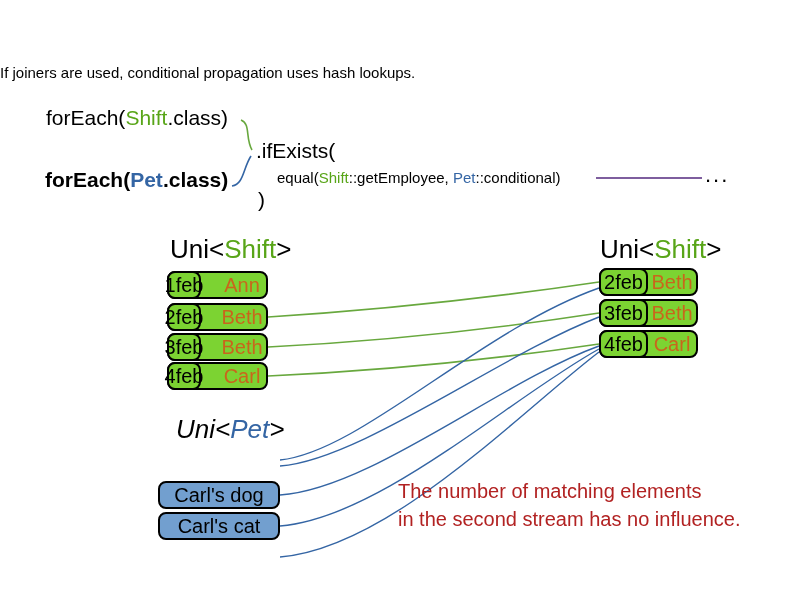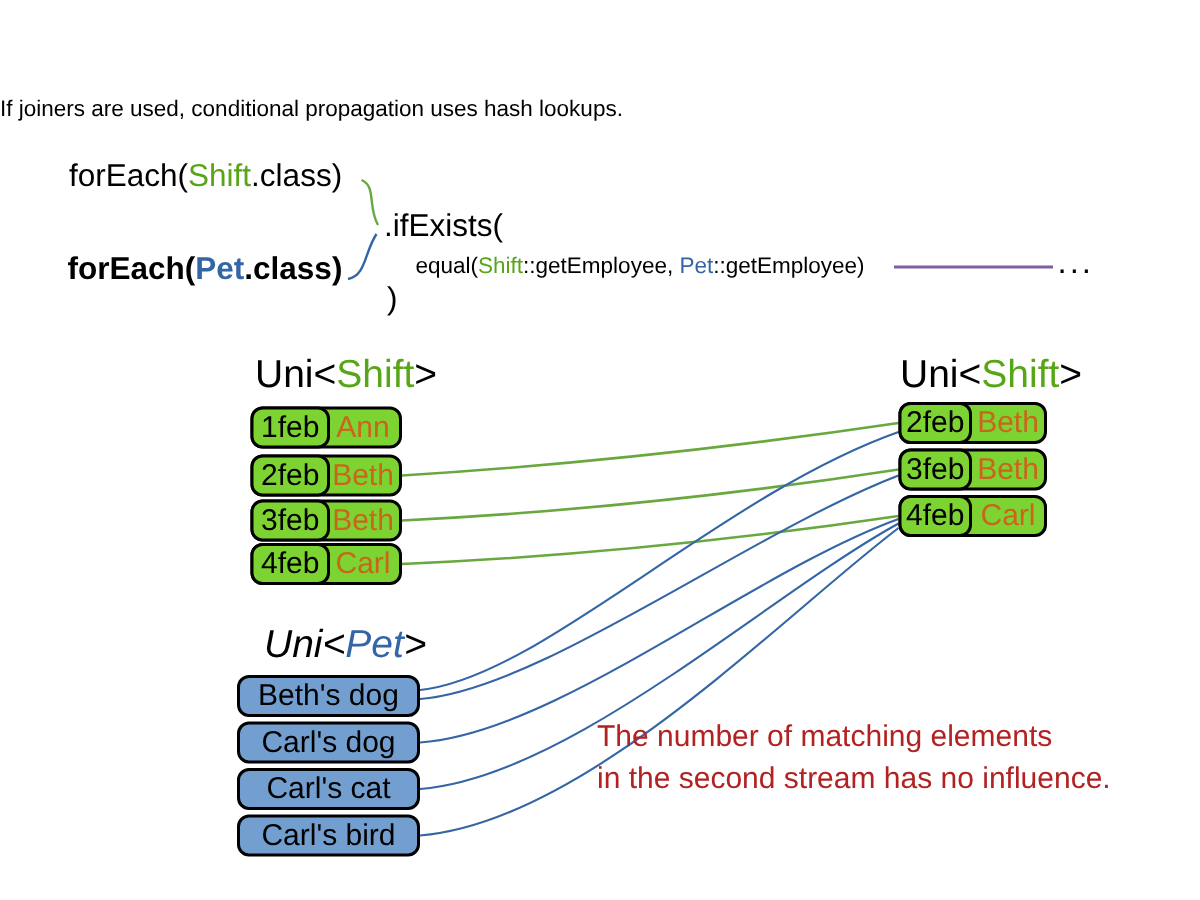--- a/index.html
+++ b/index.html
@@ -16,21 +16,21 @@
   .code{white-space:pre;}
   .code-big{font-size:21px;}
   .code-small{font-size:15px;}
   .tok-green{color:var(--green-text);}
   .tok-blue{color:var(--blue-text);}
   .hdr{font-size:26px;}
   svg.wires{left:0;top:0;pointer-events:none;}
   .srow{width:101px;height:28px;}
   .srow .name-box{position:absolute;left:0;top:0;right:0;bottom:0;background:var(--green-box);
        border:2px solid #000;border-radius:8px;box-sizing:border-box;}
-  .srow .date-box{position:absolute;left:0;top:0;width:53px;height:28px;background:var(--green-box);
+  .srow .date-box{position:absolute;left:0;top:0;width:34px;height:28px;background:var(--green-box);
        border:2px solid #000;border-radius:8px;box-sizing:border-box;
        display:flex;align-items:center;justify-content:center;font-size:20px;color:#000;}
   .srow .name-label{position:absolute;left:51px;right:2px;top:0;bottom:0;display:flex;
        align-items:center;justify-content:center;font-size:20px;color:var(--orange-text);}
   .srow.rright{width:99px;}
   .srow.rright .date-box{width:49px;}
   .srow.rright .name-label{left:49px;}
   .prow{left:158px;width:122px;height:28px;background:var(--blue-box);border:2px solid #000;
        border-radius:8px;box-sizing:border-box;display:flex;align-items:center;justify-content:center;
        font-size:20px;color:#000;}
@@ -61,21 +61,21 @@
   </svg>
 
   <div class="abs subtitle">If joiners are used, conditional propagation uses hash lookups.</div>
 
   <div class="abs code code-big" style="left:46px;top:106px;"><span>forEach(</span><span class="tok-green">Shift</span><span>.class)</span></div>
 
   <div class="abs code code-big" style="left:45px;top:168px;font-weight:bold;"><span>forEach(</span><span class="tok-blue">Pet</span><span>.class)</span></div>
 
   <div class="abs code code-big" style="left:256px;top:139px;">.ifExists(</div>
 
-  <div class="abs code code-small" style="left:277px;top:169px;"><span>equal(</span><span class="tok-green">Shift</span><span>::getEmployee, </span><span class="tok-blue">Pet</span><span>::getEmployee)</span></div>
+  <div class="abs code code-small" style="left:277px;top:169px;"><span>equal(</span><span class="tok-green">Shift</span><span>::getEmployee, </span><span class="tok-blue">Pet</span><span>::conditional)</span></div>
 
   <div class="abs code code-big" style="left:258px;top:188px;">)</div>
 
   <div class="abs ellipsis">...</div>
 
   <div class="abs hdr" style="left:170px;top:234px;"><span>Uni&lt;</span><span class="tok-green">Shift</span><span>&gt;</span></div>
 
   <div class="abs srow" style="left:167px;top:271px;">
     <div class="name-box"></div>
     <div class="name-label">Ann</div>
@@ -110,23 +110,21 @@
     <div class="date-box">3feb</div>
   </div>
   <div class="abs srow rright" style="left:599px;top:330px;">
     <div class="name-box"></div>
     <div class="name-label">Carl</div>
     <div class="date-box">4feb</div>
   </div>
 
   <div class="abs hdr" style="left:176px;top:414px;font-style:italic;"><span>Uni&lt;</span><span class="tok-blue">Pet</span><span>&gt;</span></div>
 
-  <div class="abs prow" style="top:450px;">Beth's dog</div>
   <div class="abs prow" style="top:481px;">Carl's dog</div>
   <div class="abs prow" style="top:512px;">Carl's cat</div>
-  <div class="abs prow" style="top:543px;">Carl's bird</div>
 
   <div class="abs note">
     <div>The number of matching elements</div>
     <div>in the second stream has no influence.</div>
   </div>
 
 </div>
 
 </body></html>

